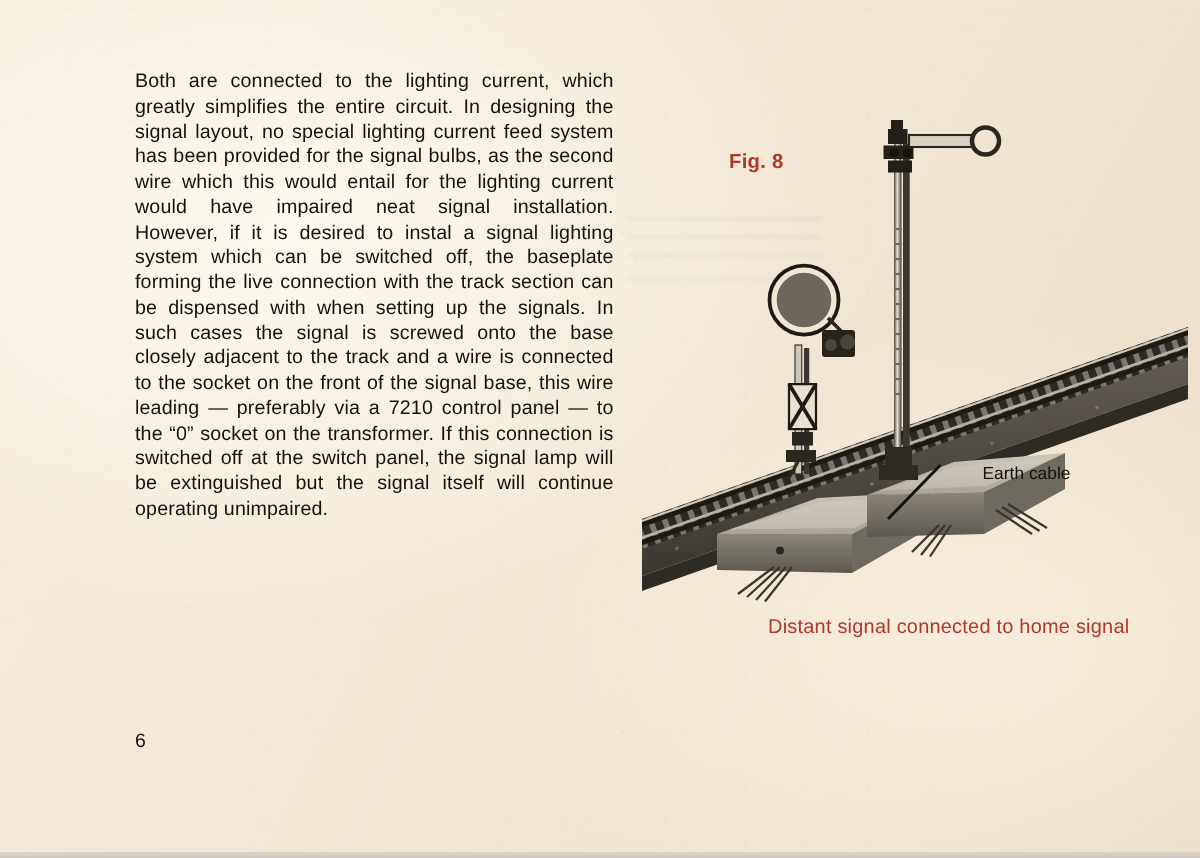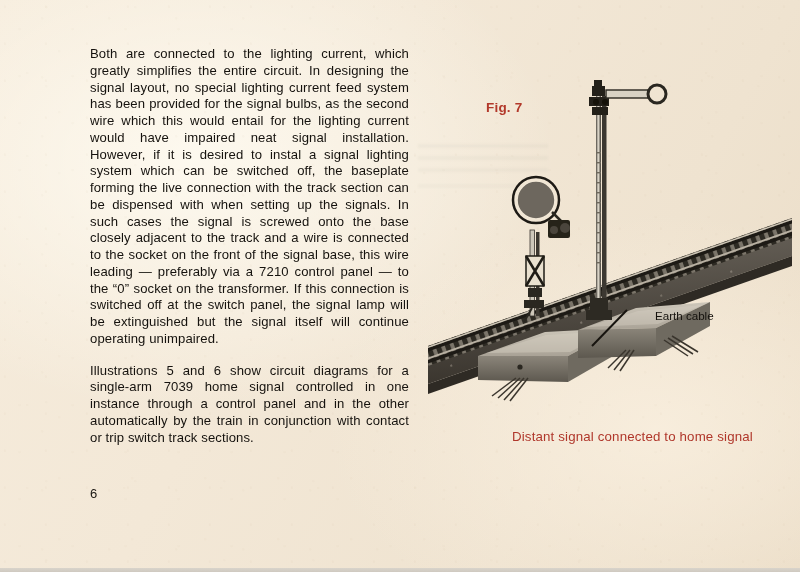--- a/index.html
+++ b/index.html
@@ -98,21 +98,21 @@
     left: 66px;
     top: 40px;
     font-size: 13.5px;
     font-weight: 700;
     color: #b2382a;
     letter-spacing: 0.2px;
   }
   #fig-caption {
     position: absolute;
     left: 92px;
-    top: 369px;
+    top: 350px;
     font-size: 13.3px;
     color: #b0372b;
     letter-spacing: 0.15px;
     white-space: nowrap;
   }
   #earth-cable-label {
     position: absolute;
     left: 211px;
     top: 249px;
     font-size: 11.6px;
@@ -130,28 +130,27 @@
 <body>
 
 <div id="page">
 
   <div id="paper-tint"></div>
   <div id="paper-grain"></div>
   <div id="bleed-through"></div>
 
   <div id="text-column">
     <p class="para">Both are connected to the lighting current, which greatly simplifies the entire circuit. In designing the signal layout, no special lighting current feed system has been provided for the signal bulbs, as the second wire which this would entail for the lighting current would have impaired neat signal installation. However, if it is desired to instal a signal lighting system which can be switched off, the baseplate forming the live connection with the track section can be dispensed with when setting up the signals. In such cases the signal is screwed onto the base closely adjacent to the track and a wire is connected to the socket on the front of the signal base, this wire leading — preferably via a 7210 control panel — to the “0” socket on the transformer. If this connection is switched off at the switch panel, the signal lamp will be extinguished but the signal itself will continue operating unimpaired.</p>
-    <p class="para">Illustrations 5 and 6 show circuit diagrams for a single-arm 7039 home signal controlled in one instance through a control panel and in the other automatically by the train in conjunction with contact or trip switch track sections.</p>
   </div>
 
   <div id="page-number">6</div>
 
   <div id="figure">
 
-    <div id="fig-label">Fig. 7</div>
+    <div id="fig-label">Fig. 8</div>
 
     <div id="fig-art">
       <svg class="art-svg" width="380" height="380" viewBox="0 0 380 380" xmlns="http://www.w3.org/2000/svg">
         <defs>
           <linearGradient id="ballastG" x1="0" y1="0" x2="0.2" y2="1">
             <stop offset="0" stop-color="#6e685f"></stop>
             <stop offset="1" stop-color="#39342d"></stop>
           </linearGradient>
           <linearGradient id="boxTop" x1="0" y1="0" x2="0" y2="1">
             <stop offset="0" stop-color="#cdc7ba"></stop>

